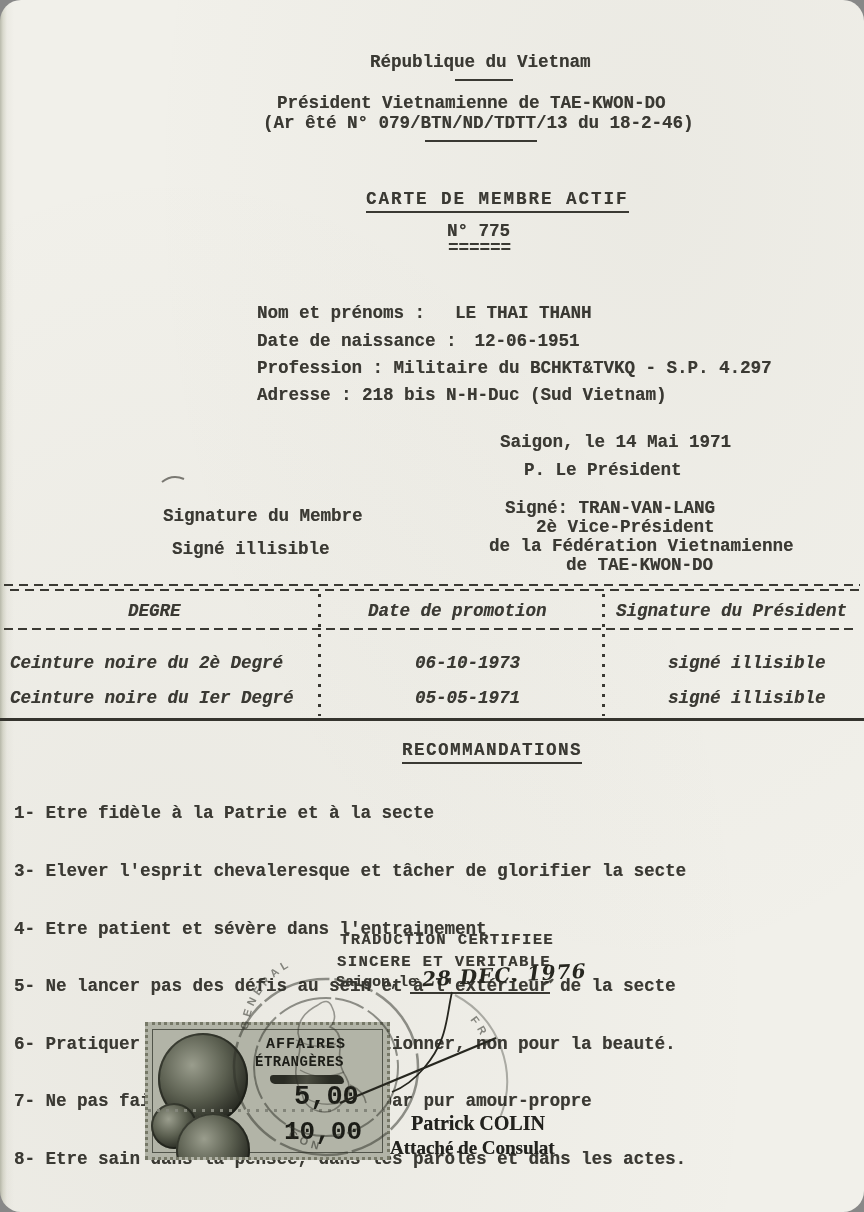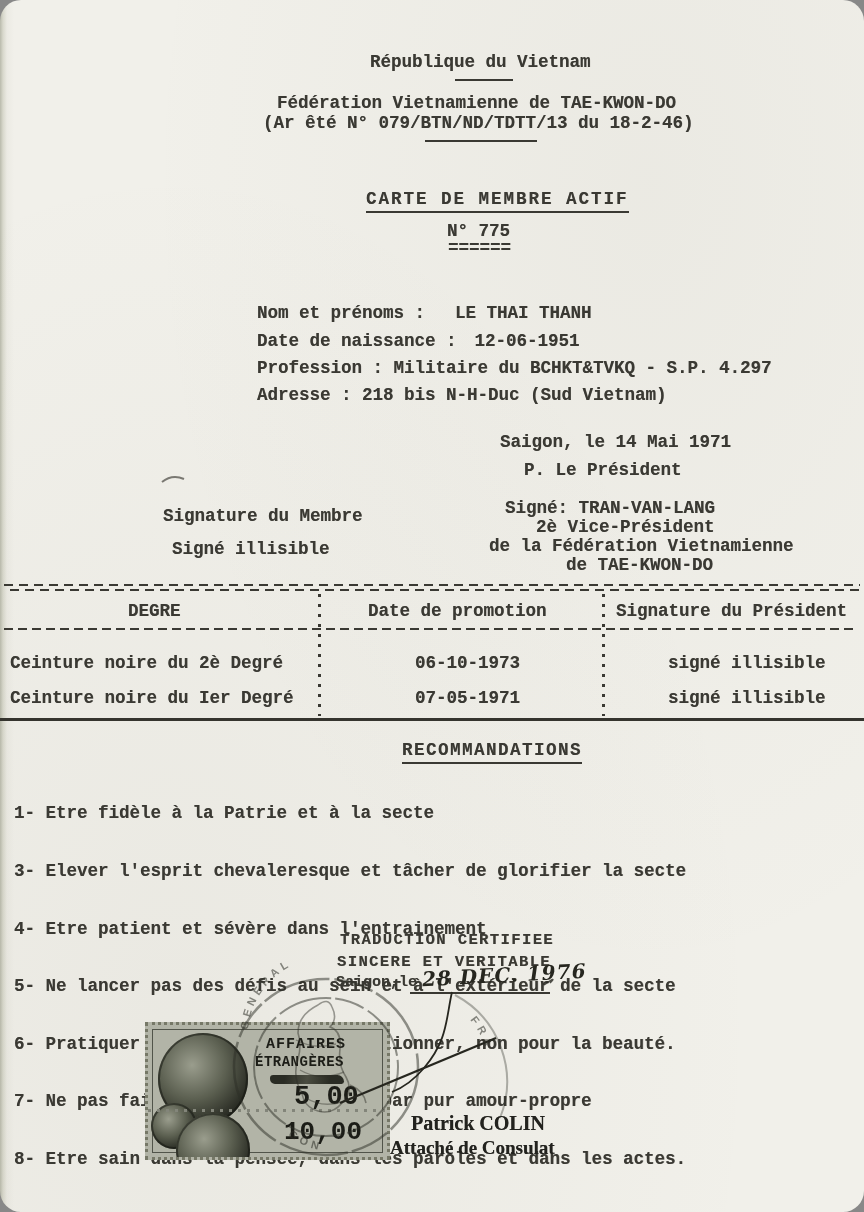--- a/index.html
+++ b/index.html
@@ -54,21 +54,21 @@
     color:#22221e; text-shadow:0.2px 0.2px 0 rgba(34,34,30,0.6); white-space:pre;}
   svg.overlay{position:absolute; left:0; top:0; pointer-events:none;}
 </style>
 </head>
 <body>
 
 <div class="page">
 
   <div class="t" style="left:370px; top:52px;">République du Vietnam</div>
   <div class="hr" style="left:455px; top:79px; width:58px;"></div>
-  <div class="t" style="left:277px; top:93px;">Fédération Vietnamienne de TAE-KWON-DO</div>
+  <div class="t" style="left:277px; top:93px;">Président Vietnamienne de TAE-KWON-DO</div>
   <div class="t" style="left:263px; top:113px;">(Ar êté N° 079/BTN/ND/TDTT/13 du 18-2-46)</div>
   <div class="hr" style="left:425px; top:140px; width:112px;"></div>
 
   <div class="t" style="left:366px; top:189px; letter-spacing:2px;"><span class="u">CARTE DE MEMBRE ACTIF</span></div>
   <div class="t" style="left:447px; top:221px;">N° 775</div>
   <div class="t" style="left:448px; top:238px;">======</div>
 
   <div class="t" style="left:257px; top:303px;"><span>Nom et prénoms :</span><span style="margin-left:30px;">LE THAI THANH</span></div>
   <div class="t" style="left:257px; top:331px;"><span>Date de naissance :</span><span style="margin-left:18px;">12-06-1951</span></div>
   <div class="t" style="left:257px; top:358px;">Profession : Militaire du BCHKT&amp;TVKQ - S.P. 4.297</div>
@@ -78,37 +78,37 @@
   <div class="t" style="left:524px; top:460px;">P. Le Président</div>
 
   <div class="t" style="left:163px; top:506px;">Signature du Membre</div>
   <div class="t" style="left:172px; top:539px;">Signé illisible</div>
 
   <div class="t" style="left:505px; top:498px;">Signé: TRAN-VAN-LANG</div>
   <div class="t" style="left:536px; top:517px;">2è Vice-Président</div>
   <div class="t" style="left:489px; top:536px;">de la Fédération Vietnamienne</div>
   <div class="t" style="left:566px; top:555px;">de TAE-KWON-DO</div>
 
-  <div style="position:absolute; left:0; top:584px; width:864px; height:140px;">
+  <div style="position:absolute; left:0; top:584px; width:864px; height:140px;font-style:italic;">
     <div class="dash2" style="left:4px; right:4px; top:0;"></div>
     <div class="t" style="left:128px; top:17px;">DEGRE</div>
     <div class="t" style="left:368px; top:17px;">Date de promotion</div>
     <div class="t" style="left:616px; top:17px;">Signature du Président</div>
     <div class="dash1" style="left:4px; right:8px; top:44px;"></div>
     <div class="vdots" style="left:318px; top:10px; height:122px;"></div>
     <div class="vdots" style="left:602px; top:10px; height:122px;"></div>
 
     <div>
       <div class="t" style="left:10px; top:69px;">Ceinture noire du 2è Degré</div>
       <div class="t" style="left:415px; top:69px;">06-10-1973</div>
       <div class="t" style="left:668px; top:69px;">signé illisible</div>
     </div>
     <div>
       <div class="t" style="left:10px; top:104px;">Ceinture noire du Ier Degré</div>
-      <div class="t" style="left:415px; top:104px;">07-05-1971</div>
+      <div class="t" style="left:415px; top:104px;">05-05-1971</div>
       <div class="t" style="left:668px; top:104px;">signé illisible</div>
     </div>
     <div class="hr" style="left:0; right:0; top:134px; height:2.5px; background:#35342e;"></div>
   </div>
 
   <div class="t" style="left:402px; top:740px; letter-spacing:1.5px;"><span class="u">RECOMMANDATIONS</span></div>
   <div style="position:absolute; left:14px; top:766px; line-height:19.2px; white-space:pre; text-shadow:0.3px 0.3px 0.4px rgba(58,57,51,0.55);">
     <div>1- Etre fidèle à la Patrie et à la secte</div>
     <div>3- Elever l'esprit chevaleresque et tâcher de glorifier la secte</div>
     <div>4- Etre patient et sévère dans l'entrainement</div>

